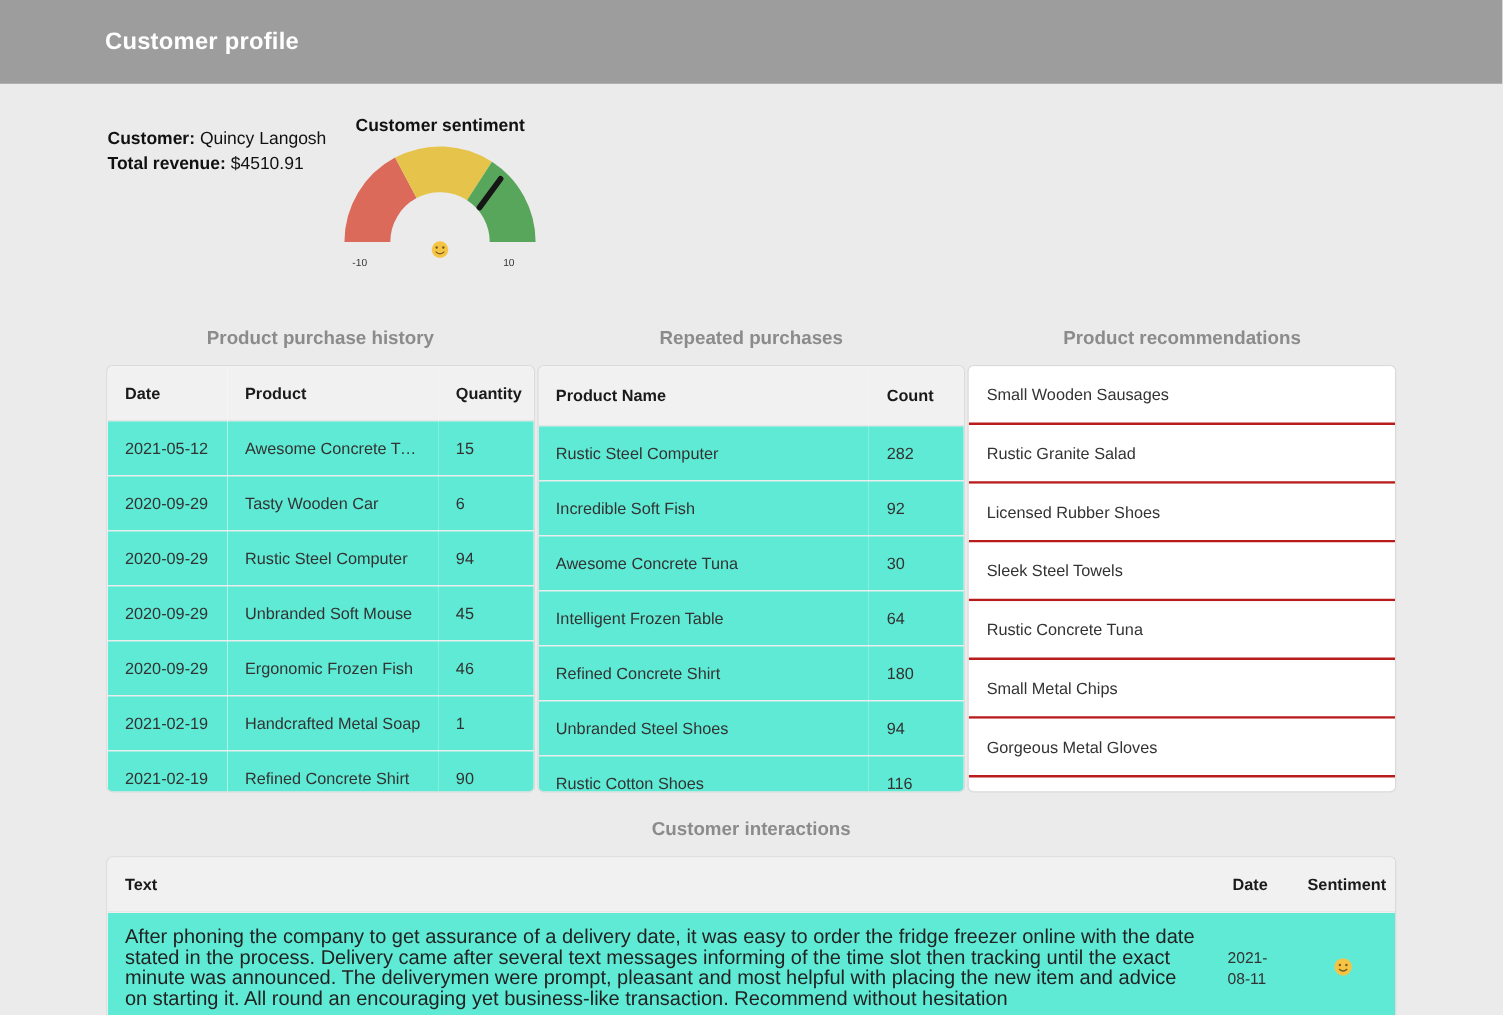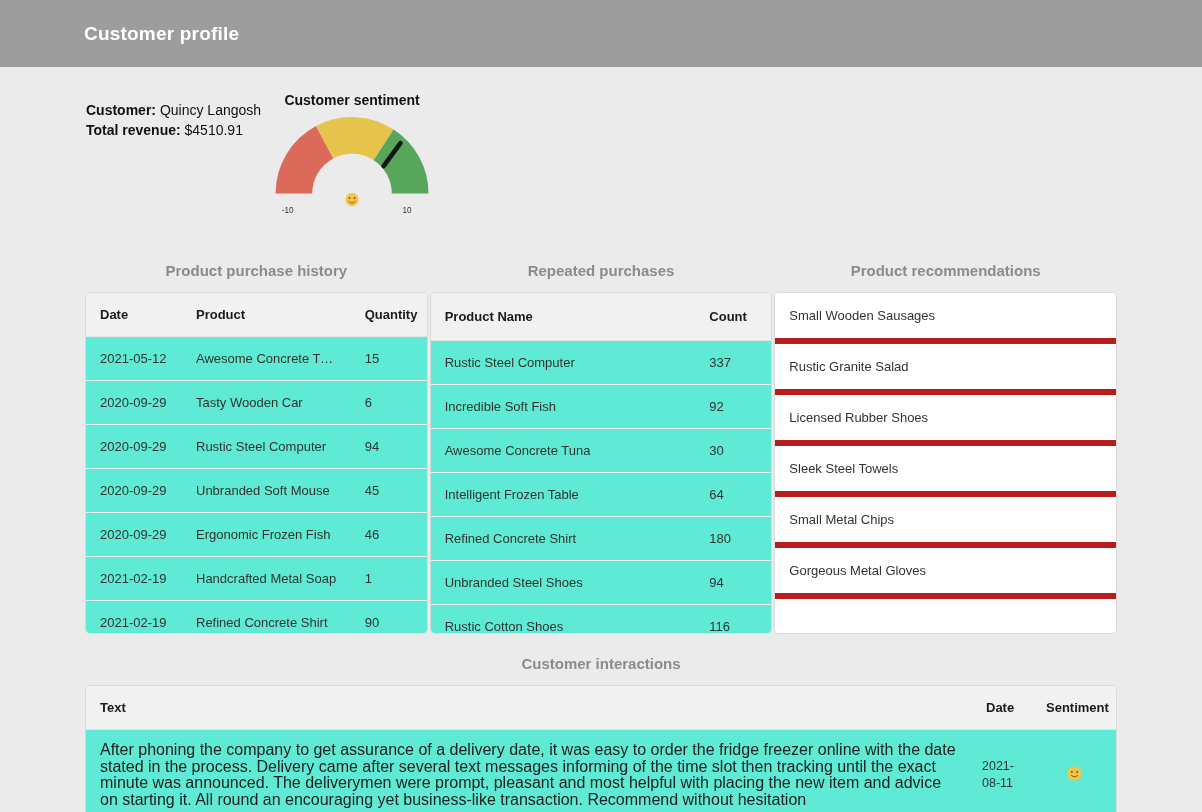--- a/index.html
+++ b/index.html
@@ -60,21 +60,21 @@
     white-space:nowrap;
     text-overflow:ellipsis;
   }
   .w-date  { width:96px; }
   .w-qty   { width:76px; }
   .w-count { width:76px; }
   table.tall-head thead th { padding:16px 14px; }
 
   .rec-list .list-item {
     padding:15px 14px;
-    border-bottom:6px solid #b91c1c;
+    border-bottom:2px solid #b91c1c;
     font-size:13px;
     color:#333;
     background:#fff;
     white-space:nowrap;
     overflow:hidden;
   }
 
   .interactions-title { margin-top:22px; }
   .interactions-card { margin-bottom:30px; }
   .interactions-card td { white-space:normal; }
@@ -185,21 +185,21 @@
         <table class="tall-head">
           <thead>
             <tr>
               <th>Product Name</th>
               <th class="w-count">Count</th>
             </tr>
           </thead>
           <tbody>
               <tr>
                 <td>Rustic Steel Computer</td>
-                <td>337</td>
+                <td>282</td>
               </tr>
               <tr>
                 <td>Incredible Soft Fish</td>
                 <td>92</td>
               </tr>
               <tr>
                 <td>Awesome Concrete Tuna</td>
                 <td>30</td>
               </tr>
               <tr>
@@ -224,20 +224,21 @@
     </div>
 
     <div class="col">
       <div class="col-title">Product recommendations</div>
       <div class="card clipped">
         <div class="rec-list">
             <div class="list-item">Small Wooden Sausages</div>
             <div class="list-item">Rustic Granite Salad</div>
             <div class="list-item">Licensed Rubber Shoes</div>
             <div class="list-item">Sleek Steel Towels</div>
+            <div class="list-item">Rustic Concrete Tuna</div>
             <div class="list-item">Small Metal Chips</div>
             <div class="list-item">Gorgeous Metal Gloves</div>
           </div>
       </div>
     </div>
 
   </div>
 
   <div class="col-title interactions-title">Customer interactions</div>
   <div class="card interactions-card">

